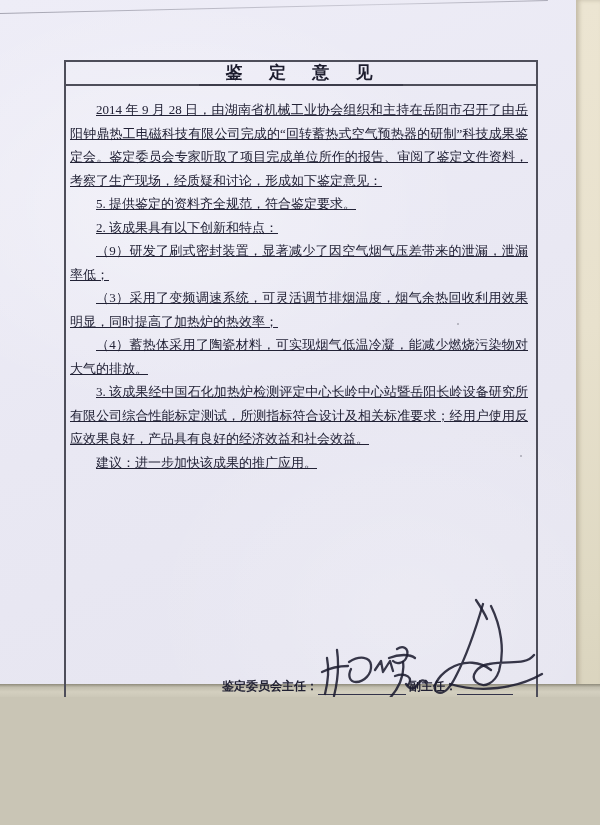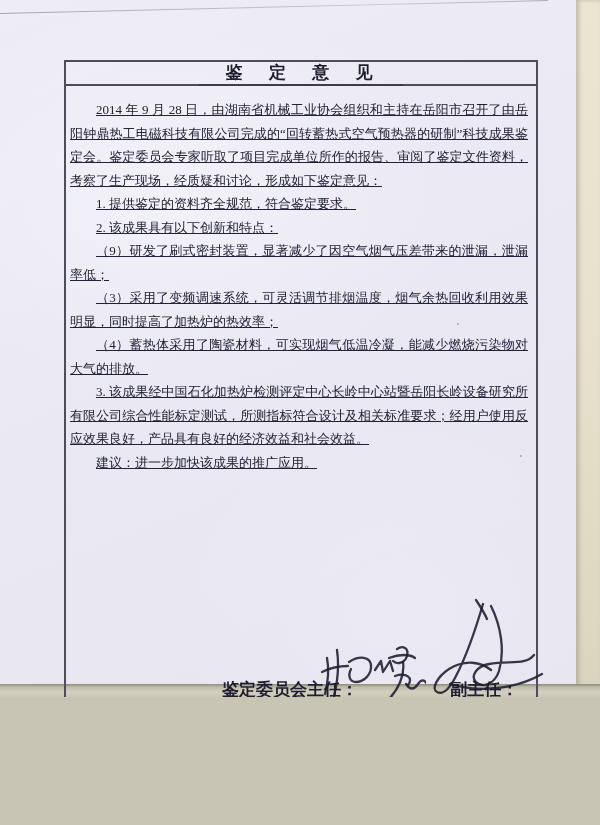--- a/index.html
+++ b/index.html
@@ -56,21 +56,21 @@
   }
   .body-text{
     position:absolute;left:4px;top:36px;width:458px;
     font-size:13px;line-height:23.5px;color:#222236;
     text-align:justify;word-break:break-all;text-decoration:underline;
   }
   .body-text p{margin:0;text-indent:2em;}
   
   .sig-row{
     position:absolute;left:222px;top:678px;white-space:nowrap;
-    font-size:17px;color:#1f1f32;font-weight:bold;
+    font-size:12px;color:#1f1f32;font-weight:bold;
   }
   .sig-line{
     display:inline-block;height:14px;vertical-align:bottom;
     border-bottom:1.5px solid #33334a;
   }
   .sig-line.first{width:88px;}
   .sig-line.second{width:56px;}
   .sig-svg{position:absolute;pointer-events:none;}
   .sig-svg path{fill:none;stroke:#1c1c30;stroke-width:2.3;stroke-linecap:round;stroke-linejoin:round;opacity:.88;}
   #sig1{left:318px;top:632px;}
@@ -102,21 +102,21 @@
   <div class="speck" style="left:75px;top:737px;"></div>
   <div class="speck" style="left:520px;top:455px;"></div>
 
   <div class="doc-box">
     <div class="title-row">
       <span class="doc-title">鉴定意见</span>
     </div>
 
     <div class="body-text">
       <p>2014 年 9 月 28 日，由湖南省机械工业协会组织和主持在岳阳市召开了由岳阳钟鼎热工电磁科技有限公司完成的“回转蓄热式空气预热器的研制”科技成果鉴定会。鉴定委员会专家听取了项目完成单位所作的报告、审阅了鉴定文件资料，考察了生产现场，经质疑和讨论，形成如下鉴定意见：</p>
-      <p>1. 提供鉴定的资料齐全规范，符合鉴定要求。</p>
+      <p>5. 提供鉴定的资料齐全规范，符合鉴定要求。</p>
       <p>2. 该成果具有以下创新和特点：</p>
       <p>（9）研发了刷式密封装置，显著减少了因空气烟气压差带来的泄漏，泄漏率低；</p>
       <p>（3）采用了变频调速系统，可灵活调节排烟温度，烟气余热回收利用效果明显，同时提高了加热炉的热效率；</p>
       <p>（4）蓄热体采用了陶瓷材料，可实现烟气低温冷凝，能减少燃烧污染物对大气的排放。</p>
       <p>3. 该成果经中国石化加热炉检测评定中心长岭中心站暨岳阳长岭设备研究所有限公司综合性能标定测试，所测指标符合设计及相关标准要求；经用户使用反应效果良好，产品具有良好的经济效益和社会效益。</p>
       <p>建议：进一步加快该成果的推广应用。</p>
     </div>
   </div>
 
   <div class="sig-row">

